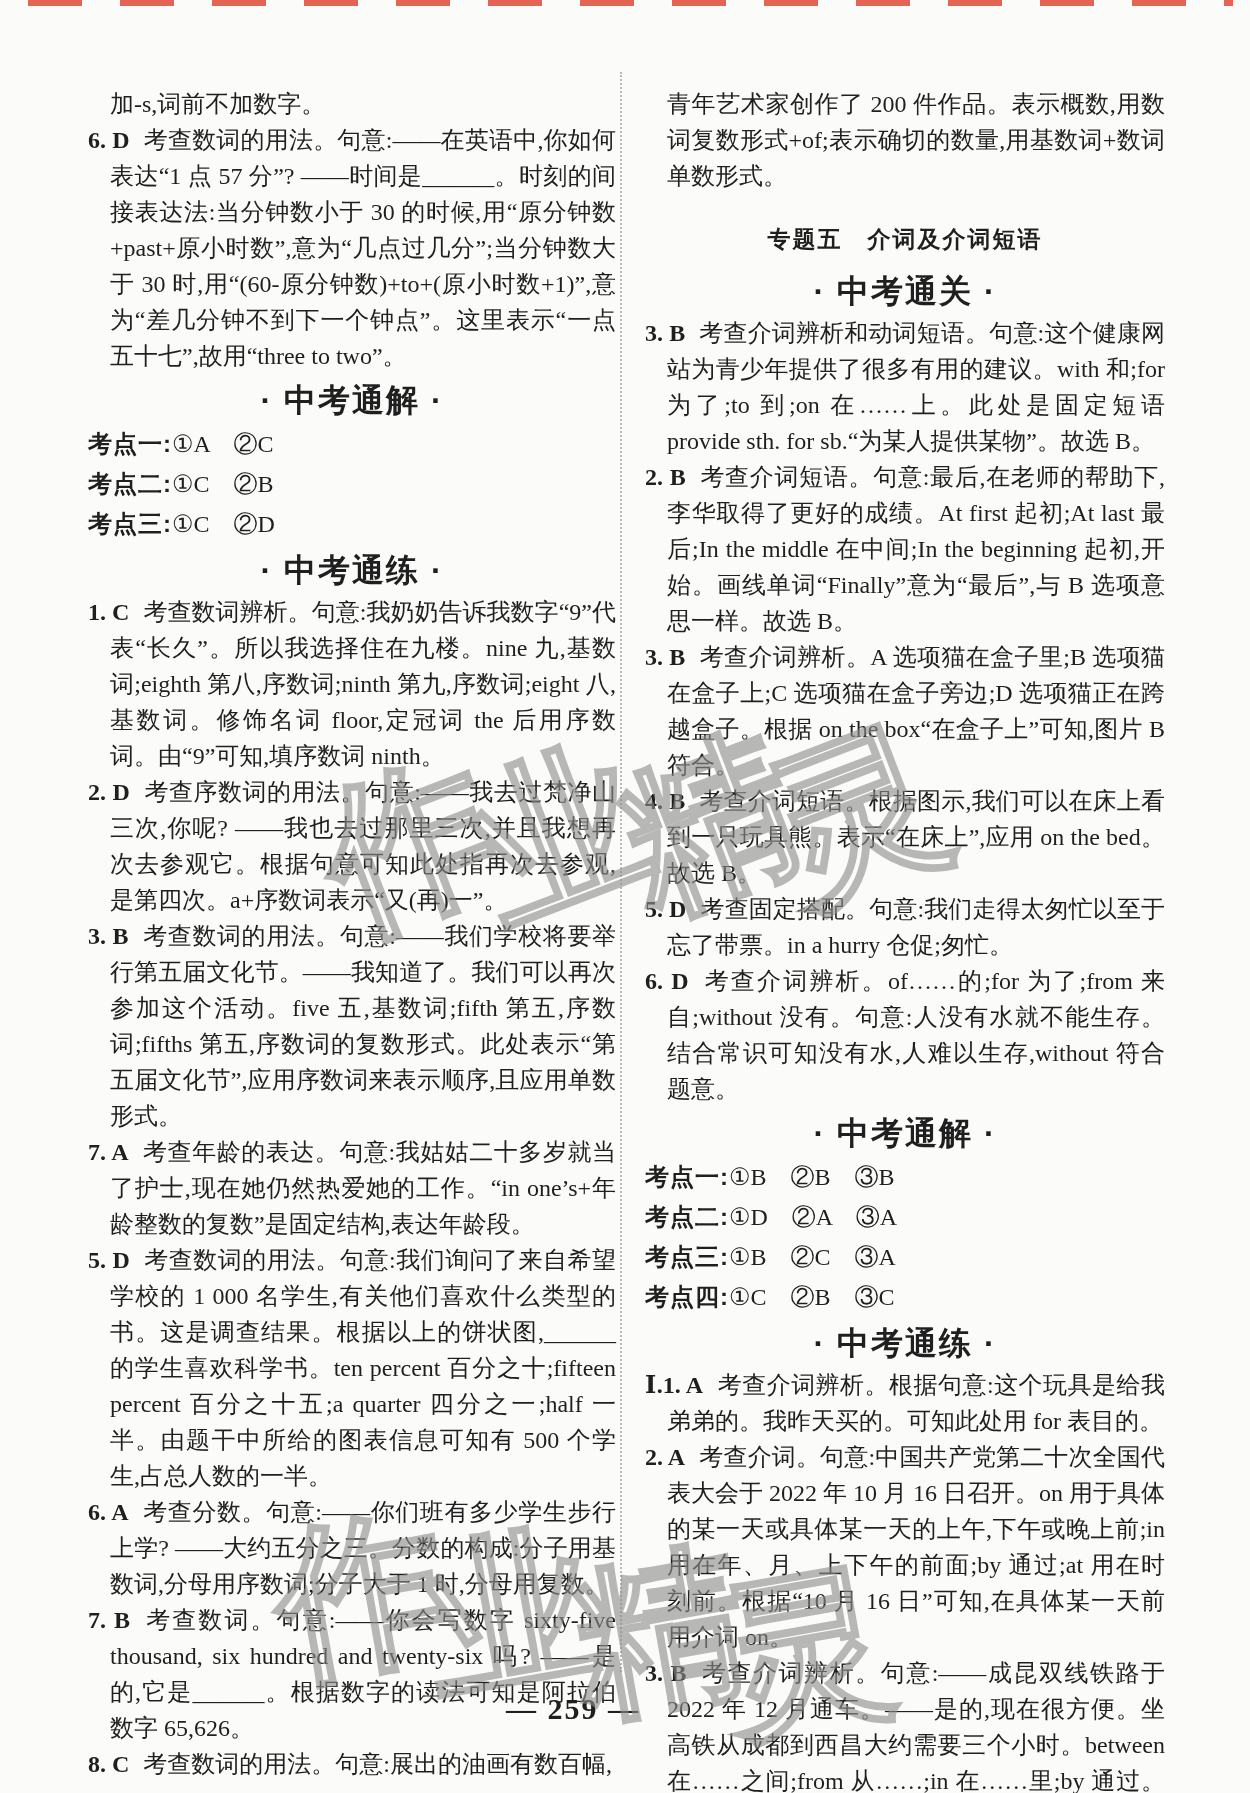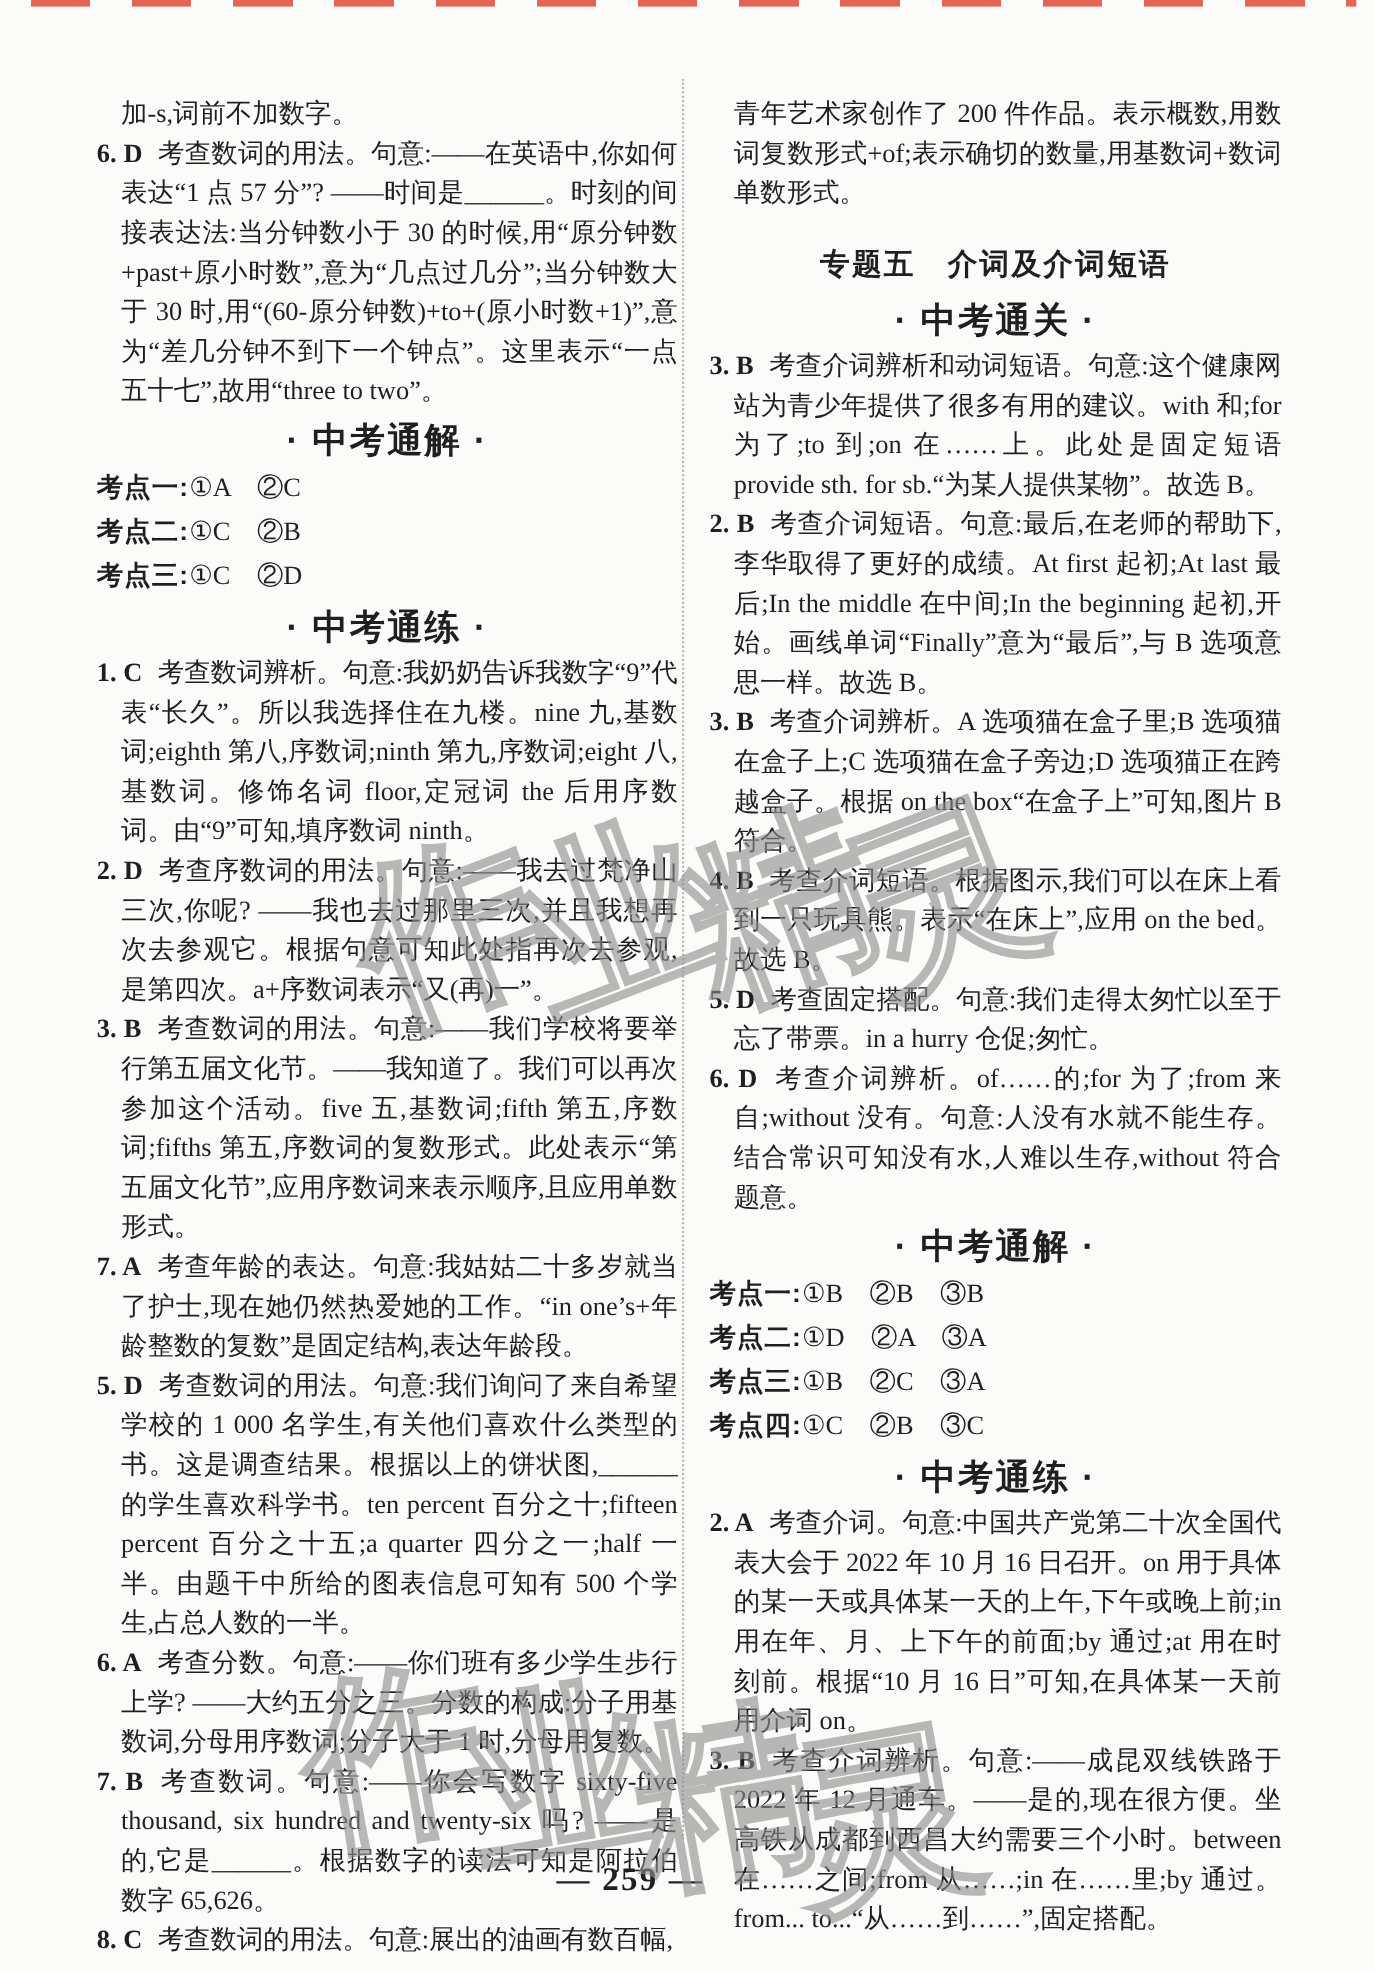--- a/index.html
+++ b/index.html
@@ -26,21 +26,21 @@
   .plain{padding-left:0;}
   .num{font-weight:bold;margin-right:14px;}
   .kd{font-weight:bold;font-family:"Liberation Sans","DejaVu Sans",sans-serif;letter-spacing:1px;}
   .kaodian{line-height:39px;}
   .header{
     text-align:center;font-weight:bold;font-size:32px;line-height:34px;
     font-family:"Liberation Sans","DejaVu Sans",sans-serif;
     margin:9px 0 7px 0;text-indent:0;letter-spacing:2px;
   }
   .title{
-    text-align:center;font-weight:bold;font-size:27px;line-height:44px;
+    text-align:center;font-weight:bold;font-size:23px;line-height:44px;
     margin:24px 0 12px 0;text-indent:0;letter-spacing:2px;
   }
   .footer{
     position:absolute;left:0;top:1692px;width:1146px;text-align:center;
     font-size:30px;font-weight:bold;letter-spacing:2px;
   }
   .wm{
     position:absolute;z-index:6;pointer-events:none;white-space:nowrap;
     font-family:"Liberation Sans","DejaVu Sans",sans-serif;font-weight:bold;
     font-size:170px;letter-spacing:-20px;
@@ -83,20 +83,21 @@
     <div class="blk item"><span class="num">3. B</span>考查介词辨析。A 选项猫在盒子里;B 选项猫在盒子上;C 选项猫在盒子旁边;D 选项猫正在跨越盒子。根据 on the box“在盒子上”可知,图片 B 符合。</div>
     <div class="blk item"><span class="num">4. B</span>考查介词短语。根据图示,我们可以在床上看到一只玩具熊。表示“在床上”,应用 on the bed。故选 B。</div>
     <div class="blk item"><span class="num">5. D</span>考查固定搭配。句意:我们走得太匆忙以至于忘了带票。in a hurry 仓促;匆忙。</div>
     <div class="blk item"><span class="num">6. D</span>考查介词辨析。of……的;for 为了;from 来自;without 没有。句意:人没有水就不能生存。结合常识可知没有水,人难以生存,without 符合题意。</div>
     <div class="blk header">· 中考通解 ·</div>
     <div class="blk kaodian"><span class="kd">考点一:</span>①B　②B　③B</div>
     <div class="blk kaodian"><span class="kd">考点二:</span>①D　②A　③A</div>
     <div class="blk kaodian"><span class="kd">考点三:</span>①B　②C　③A</div>
     <div class="blk kaodian"><span class="kd">考点四:</span>①C　②B　③C</div>
     <div class="blk header">· 中考通练 ·</div>
+    <div class="blk item"><span class="num">Ⅰ.1. A</span>考查介词辨析。根据句意:这个玩具是给我弟弟的。我昨天买的。可知此处用 for 表目的。</div>
     <div class="blk item"><span class="num">2. A</span>考查介词。句意:中国共产党第二十次全国代表大会于 2022 年 10 月 16 日召开。on 用于具体的某一天或具体某一天的上午,下午或晚上前;in 用在年、月、上下午的前面;by 通过;at 用在时刻前。根据“10 月 16 日”可知,在具体某一天前用介词 on。</div>
     <div class="blk item"><span class="num">3. B</span>考查介词辨析。句意:——成昆双线铁路于 2022 年 12 月通车。——是的,现在很方便。坐高铁从成都到西昌大约需要三个小时。between 在……之间;from 从……;in 在……里;by 通过。from... to...“从……到……”,固定搭配。</div>
   </div>
 
 <div class="wm" id="wm1"><span>作</span><span>业</span><span>精</span><span>灵</span></div>
 <div class="wm" id="wm2"><span>作</span><span>业</span><span>精</span><span>灵</span></div>
 
 <div class="footer">— 259 —</div>
 
 </body></html>

